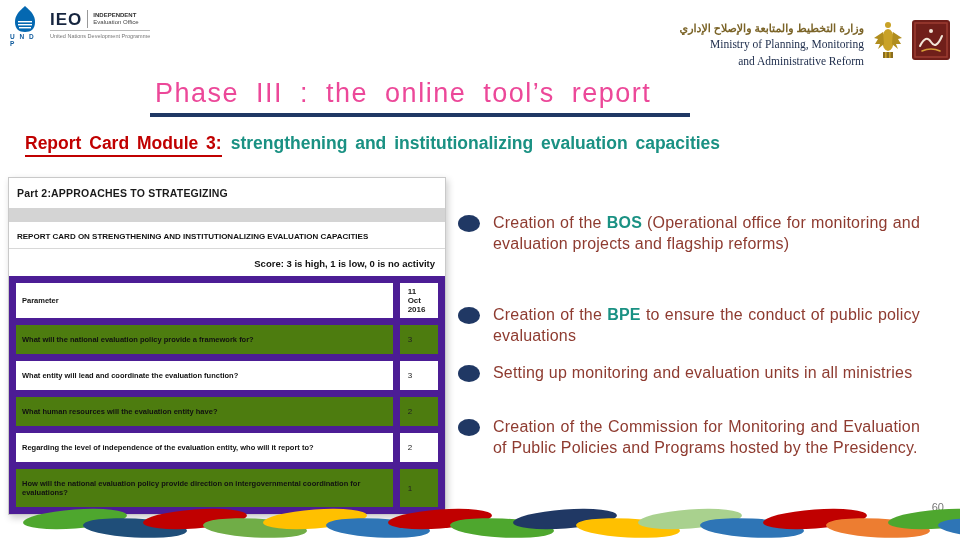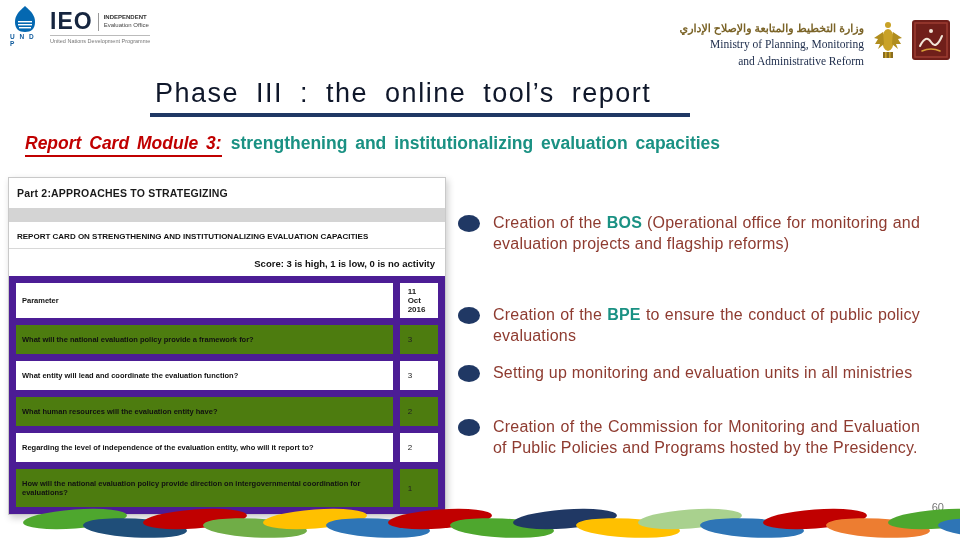--- a/index.html
+++ b/index.html
@@ -5,39 +5,39 @@
   html,body{margin:0;padding:0;background:#e8e8e8;}
   .slide{position:relative;width:960px;height:540px;background:#ffffff;overflow:hidden;
          font-family:"Liberation Sans", sans-serif;margin:0 auto;}
 
   
   .top-left{position:absolute;top:6px;left:10px;display:flex;gap:10px;align-items:flex-start;}
   .undp{display:flex;flex-direction:column;align-items:center;width:30px;}
   .undp-text{font-size:6.5px;font-weight:bold;color:#0f5a9c;letter-spacing:1.5px;margin-top:1px;}
   .ieo{display:flex;flex-direction:column;gap:2px;padding-top:4px;}
   .ieo-top{display:flex;align-items:center;gap:5px;}
-  .ieo-abbr{font-size:23px;font-weight:bold;color:#16253f;letter-spacing:1px;line-height:1;}
+  .ieo-abbr{font-size:17px;font-weight:bold;color:#16253f;letter-spacing:1px;line-height:1;}
   .ieo-sep{width:1px;height:18px;background:#999;}
   .ieo-name1{font-size:6px;font-weight:bold;color:#333;line-height:1.25;}
   .ieo-name2{font-size:6px;color:#444;line-height:1.25;}
   .ieo-tagline{font-size:5.5px;color:#777;border-top:1px solid #bbb;padding-top:2px;}
 
   .top-right{position:absolute;top:20px;right:10px;display:flex;gap:9px;align-items:flex-start;}
   .ministry-text{text-align:right;display:flex;flex-direction:column;gap:3px;padding-top:2px;}
   .arabic{font-size:11px;color:#7b6428;direction:rtl;font-weight:bold;}
   .eng{font-family:"Liberation Serif", serif;font-weight:normal;font-size:11.5px;color:#1c2b4a;line-height:1.2;}
   .seal{width:38px;height:40px;background:#701f1a;border-radius:3px;position:relative;flex:0 0 auto;}
   .seal svg{position:absolute;inset:0;}
 
   
-  .title{position:absolute;left:155px;top:78px;font-size:27px;color:#0f172a;
+  .title{position:absolute;left:155px;top:78px;font-size:27px;color:#ec4899;
          letter-spacing:1.5px;word-spacing:8px;white-space:nowrap;text-align:right;}
   .title-underline{position:absolute;left:150px;top:113px;width:540px;height:4px;background:#1f3864;}
   .subtitle{position:absolute;left:25px;top:133px;font-size:17.5px;white-space:nowrap;word-spacing:3px;}
-  .subtitle .lead{color:#c00000;font-weight:bold;border-bottom:2px solid #c00000;padding-bottom:2px;font-style:italic;}
+  .subtitle .lead{color:#c00000;font-weight:bold;border-bottom:2px solid #c00000;padding-bottom:2px;}
   .subtitle .rest{color:#1a9183;margin-left:9px;font-weight:bold;}
 
   
   .card{position:absolute;left:8px;top:177px;width:436px;background:#fff;
         border:1px solid #c9c9c9;box-shadow:2px 3px 7px rgba(0,0,0,.2);}
   .card .part{font-size:10.5px;font-weight:bold;color:#1a1a1a;padding:9px 8px 9px;letter-spacing:.2px;}
   .gray-band{height:14px;background:#d4d4d4;}
   .rc-title{font-size:8px;font-weight:bold;color:#111;padding:10px 8px 7px;border-bottom:1px solid #d8d8d8;}
   .score-note{text-align:right;font-size:9.5px;font-weight:bold;color:#111;padding:9px 10px 7px;}
   .card table{width:100%;border-collapse:collapse;table-layout:fixed;}

